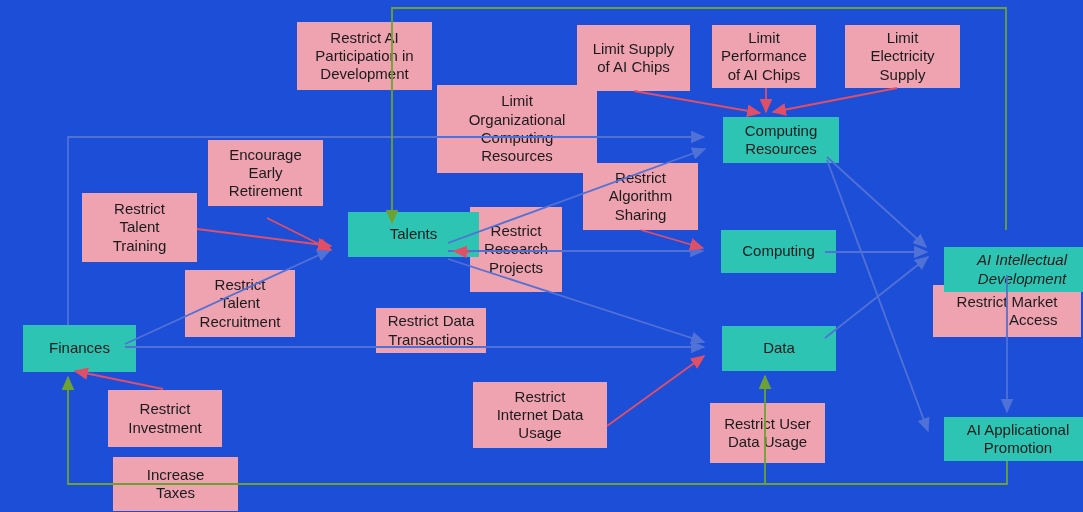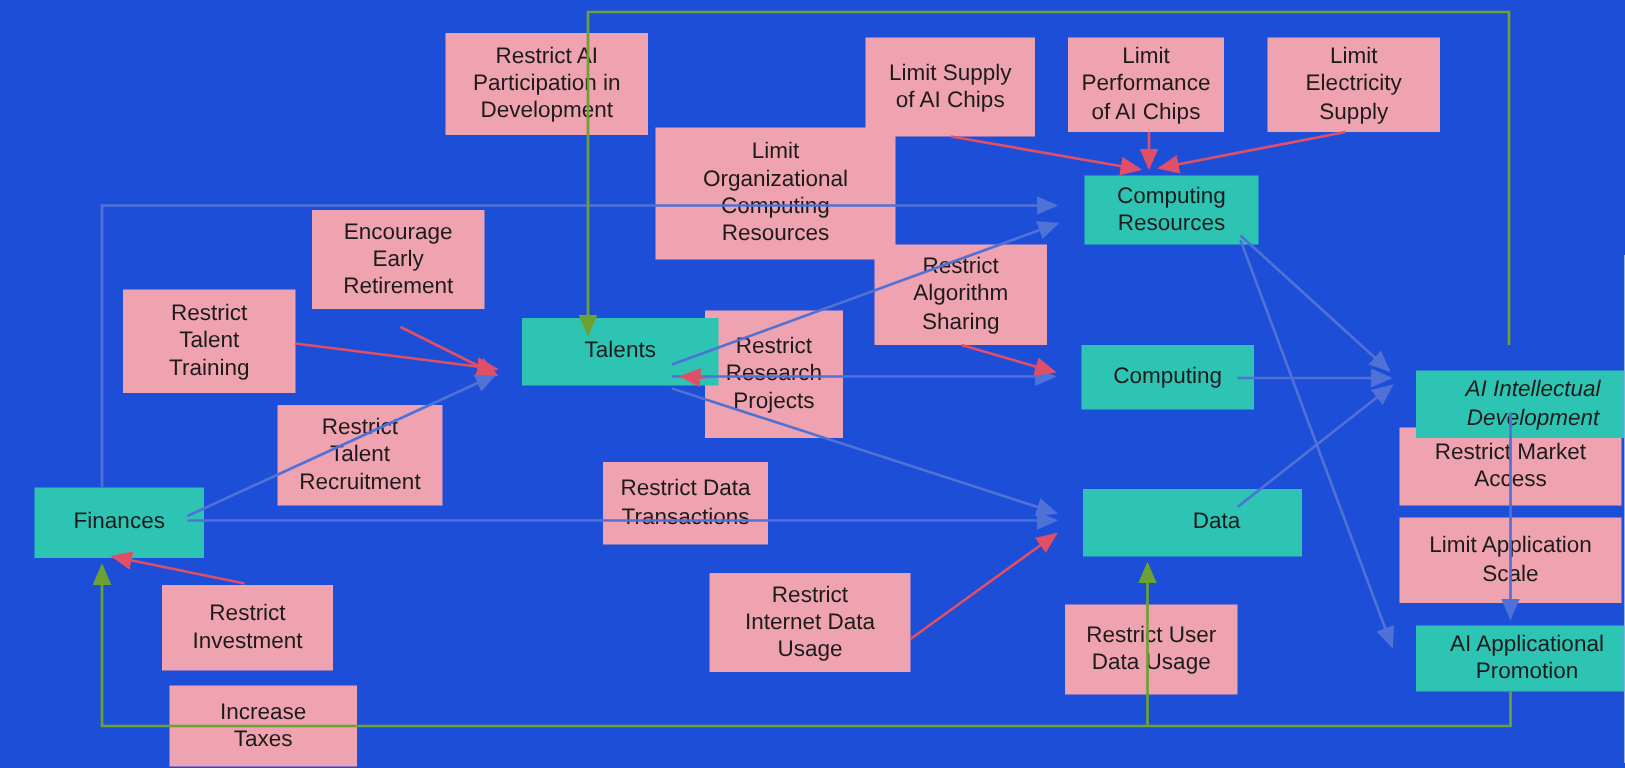--- a/index.html
+++ b/index.html
@@ -60,42 +60,40 @@
 Training</div>
   <div class="box action" style="left:185px;top:270px;width:110px;height:67px;">Restrict
 Talent
 Recruitment</div>
   <div class="box action" style="left:470px;top:207px;width:92px;height:85px;">Restrict
 Research
 Projects</div>
   <div class="box action" style="left:583px;top:163px;width:115px;height:67px;">Restrict
 Algorithm
 Sharing</div>
-  <div class="box action" style="left:402px;top:308px;width:110px;height:55px;">Restrict Data
+  <div class="box action" style="left:376px;top:308px;width:110px;height:45px;">Restrict Data
 Transactions</div>
   <div class="box action" style="left:473px;top:382px;width:134px;height:66px;">Restrict
 Internet Data
 Usage</div>
   <div class="box action" style="left:710px;top:403px;width:115px;height:60px;">Restrict User
 Data Usage</div>
   <div class="box action" style="left:108px;top:390px;width:114px;height:57px;">Restrict
 Investment</div>
   <div class="box action" style="left:113px;top:457px;width:125px;height:54px;">Increase
 Taxes</div>
-  <div class="box action" style="left:933px;top:285px;width:148px;height:52px;">Restrict Market
+  <div class="box action" style="left:933px;top:285px;width:148px;height:52px;text-align:right;">Restrict Market
 Access</div>
-  <div class="box action" style="left:933px;top:345px;width:148px;height:57px;">Limit Application
-Scale</div>
 
   <div class="box node" style="left:12px;top:325px;width:113px;height:47px;">Finances</div>
   <div class="box node" style="left:337px;top:212px;width:131px;height:45px;">Talents</div>
   <div class="box node" style="left:712px;top:117px;width:116px;height:46px;">Computing
 Resources</div>
   <div class="box node" style="left:710px;top:230px;width:115px;height:43px;">Computing</div>
-  <div class="box node" style="left:711px;top:326px;width:114px;height:45px;padding-left:32px;">Data</div>
+  <div class="box node" style="left:711px;top:326px;width:114px;height:45px;">Data</div>
   <div class="box node" style="left:933px;top:247px;width:156px;height:45px;font-style:italic;">AI Intellectual
 Development</div>
   <div class="box node" style="left:933px;top:417px;width:148px;height:44px;">AI Applicational
 Promotion</div>
 
   <svg class="edges" width="1083" height="512" viewBox="0 0 1083 512">
     <defs>
       <marker id="arrow-blue" markerWidth="9" markerHeight="8" refX="7.2" refY="3.5" orient="auto">
         <path class="head-blue" d="M0,0 L8,3.5 L0,7 Z"></path>
       </marker>

